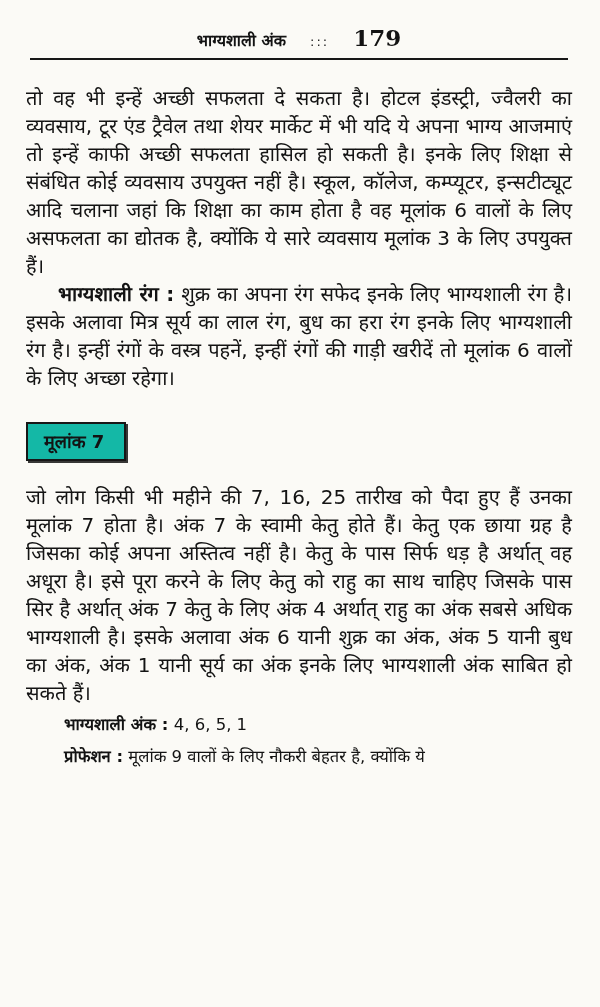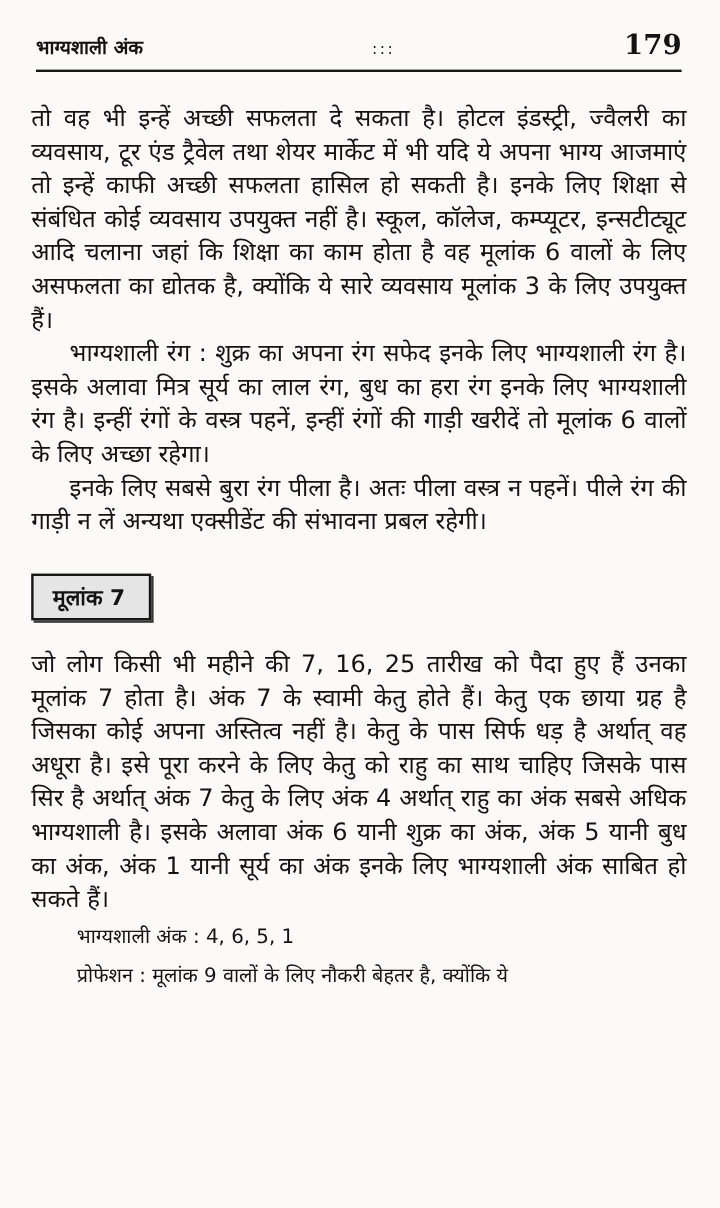--- a/index.html
+++ b/index.html
@@ -13,45 +13,45 @@
   .page {
     box-sizing: border-box;
     width: 600px;
     height: 1007px;
     background: #fbfaf6;
     padding: 24px 28px 16px 26px;
     overflow: hidden;
   }
   .page-header {
     display: flex;
-    justify-content: space-between;
+    justify-content: center;
     align-items: baseline;
-    gap: 10px;
+    gap: 24px;
     padding-bottom: 7px;
     border-bottom: 2px solid #171717;
     margin: 0 4px 24px 4px;
   }
   .header-title { font-size: 16px; font-weight: bold; }
   .header-sep { font-size: 13px; letter-spacing: 2px; color: #222; }
   .header-page-num { font-weight: bold; font-size: 23px; font-family: "DejaVu Serif", serif; }
   .para {
     margin: 0;
     font-size: 20px;
     line-height: 28px;
     text-align: justify;
   }
   .indent { text-indent: 32px; }
-  .lead { font-weight: normal; }
+  .lead { font-weight: bold; }
   .section-box {
     display: inline-block;
     border: 2px solid #171717;
     box-shadow: 2px 2px 0 rgba(20,20,20,0.85);
     padding: 5px 20px 6px 16px;
     margin: 30px 0 22px 0;
-    background: #e5e5e5;
+    background: #14b8a6;
   }
   .box-title { font-weight: bold; font-size: 18px; }
   .fact-line {
     margin: 4px;
     padding-left: 34px;
     font-size: 16.5px;
     line-height: 28px;
     text-align: justify;
   }
 </style>
@@ -68,21 +68,20 @@
 
   <main class="content">
 
     <p class="para">तो वह भी इन्हें अच्छी सफलता दे सकता है। होटल इंडस्ट्री, ज्वैलरी का व्यवसाय, टूर एंड ट्रैवेल तथा शेयर मार्केट में भी यदि ये अपना भाग्य आजमाएं तो इन्हें काफी अच्छी सफलता हासिल हो सकती है। इनके लिए शिक्षा से संबंधित कोई व्यवसाय उपयुक्त नहीं है। स्कूल, कॉलेज, कम्प्यूटर, इन्सटीट्यूट आदि चलाना जहां कि शिक्षा का काम होता है वह मूलांक 6 वालों के लिए असफलता का द्योतक है, क्योंकि ये सारे व्यवसाय मूलांक 3 के लिए उपयुक्त हैं।</p>
 
     <p class="para indent">
       <span class="lead">भाग्यशाली रंग :</span>
       <span>शुक्र का अपना रंग सफेद इनके लिए भाग्यशाली रंग है। इसके अलावा मित्र सूर्य का लाल रंग, बुध का हरा रंग इनके लिए भाग्यशाली रंग है। इन्हीं रंगों के वस्त्र पहनें, इन्हीं रंगों की गाड़ी खरीदें तो मूलांक 6 वालों के लिए अच्छा रहेगा।</span>
     </p>
 
-    <p class="para indent">इनके लिए सबसे बुरा रंग पीला है। अतः पीला वस्त्र न पहनें। पीले रंग की गाड़ी न लें अन्यथा एक्सीडेंट की संभावना प्रबल रहेगी।</p>
 
 
     <div>
       <div class="section-box">
         <span class="box-title">मूलांक 7</span>
       </div>
     </div>
 
     <p class="para">जो लोग किसी भी महीने की 7, 16, 25 तारीख को पैदा हुए हैं उनका मूलांक 7 होता है। अंक 7 के स्वामी केतु होते हैं। केतु एक छाया ग्रह है जिसका कोई अपना अस्तित्व नहीं है। केतु के पास सिर्फ धड़ है अर्थात् वह अधूरा है। इसे पूरा करने के लिए केतु को राहु का साथ चाहिए जिसके पास सिर है अर्थात् अंक 7 केतु के लिए अंक 4 अर्थात् राहु का अंक सबसे अधिक भाग्यशाली है। इसके अलावा अंक 6 यानी शुक्र का अंक, अंक 5 यानी बुध का अंक, अंक 1 यानी सूर्य का अंक इनके लिए भाग्यशाली अंक साबित हो सकते हैं।</p>
 

